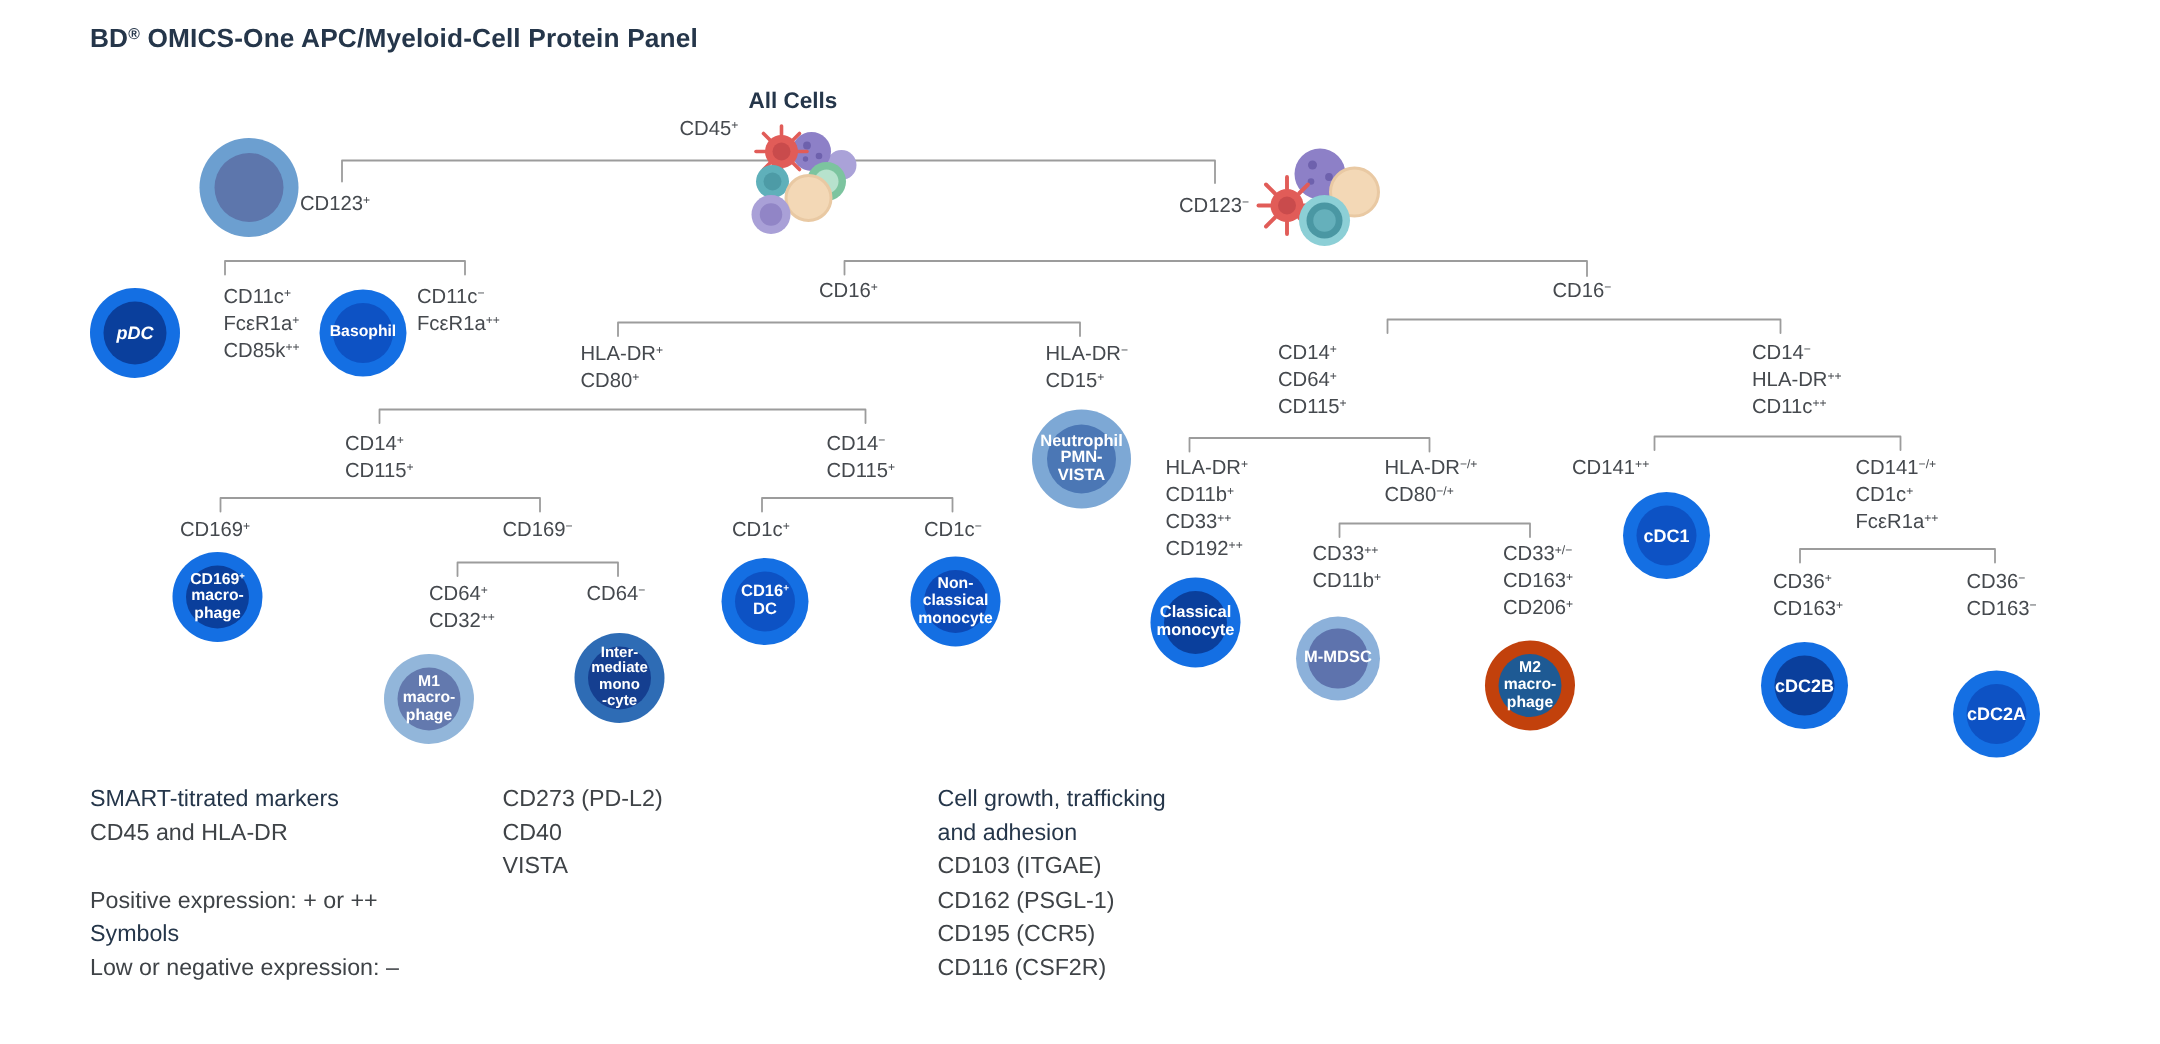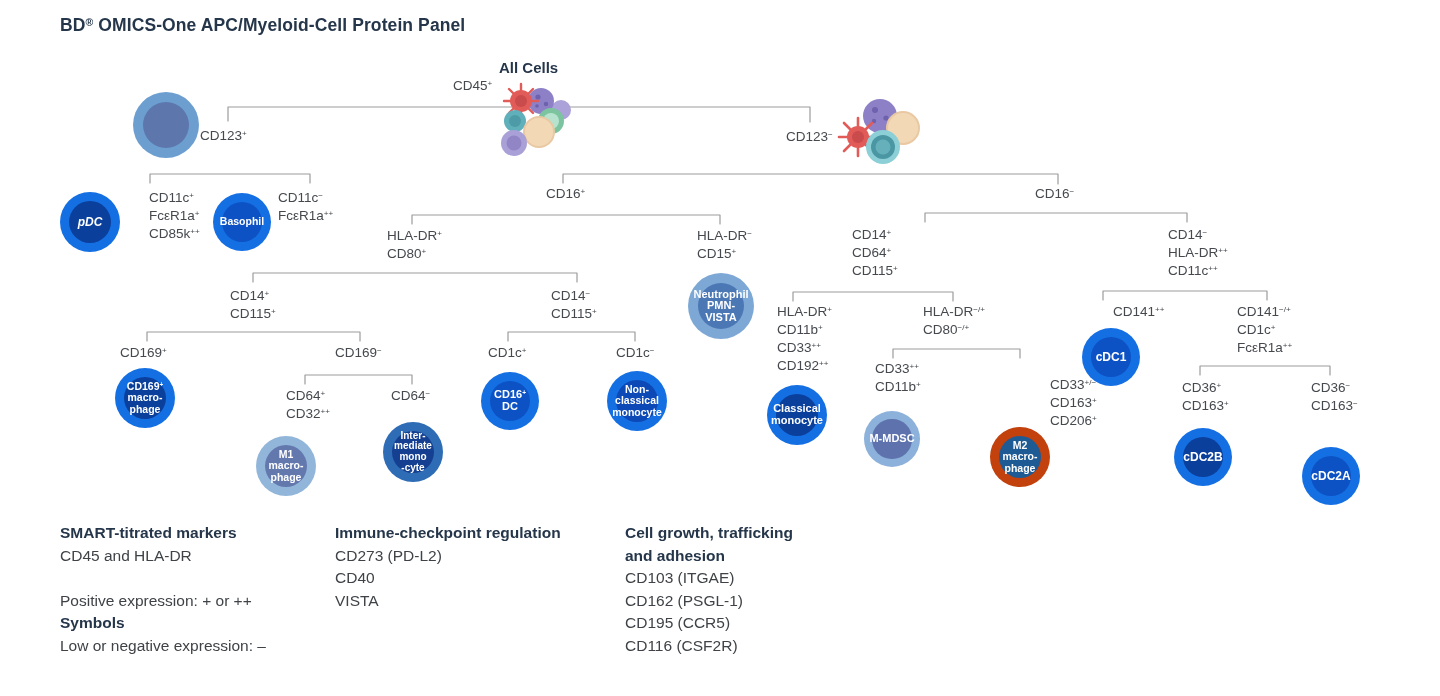--- a/index.html
+++ b/index.html
@@ -26,21 +26,21 @@
     position:absolute;border-radius:50%;display:flex;align-items:center;justify-content:center;
   }
   .cell-node .inner{position:absolute;border-radius:50%;}
   .cell-node .node-label{
     position:relative;z-index:2;color:#ffffff;font-weight:bold;text-align:center;
   }
   .svg-layer{position:absolute;left:0;top:0;z-index:0;}
   .html-layer-item{z-index:1;}
   .legend-col{position:absolute;white-space:nowrap;}
   .legend-line{height:22.5px;line-height:22.5px;font-size:15.5px;color:#3f4347;}
-  .legend-line.bold{font-weight:bold;color:#25364a;}
+  .legend-line.bold{font-weight:normal;color:#25364a;}
 </style>
 </head>
 <body>
 
 <div class="stage">
 
   <svg class="svg-layer" width="1440" height="696" viewBox="0 0 1440 696">
     <g stroke="#9c9c9c" stroke-width="1.2" fill="none" stroke-linejoin="round" stroke-linecap="round">
       <path d="M228 121 L228 107 L810 107 L810 122"></path>
       <path d="M150 183 L150 174 L310 174 L310 183"></path>
@@ -186,26 +186,26 @@
         <div class="mline">CD192<sup>++</sup></div>
       </div>
       <div class="marker-label html-layer-item" style="left: 923px; top: 303px;">
         <div class="mline">HLA-DR<sup>−/+</sup></div>
         <div class="mline">CD80<sup>−/+</sup></div>
       </div>
       <div class="marker-label html-layer-item" style="left: 875px; top: 360px;">
         <div class="mline">CD33<sup>++</sup></div>
         <div class="mline">CD11b<sup>+</sup></div>
       </div>
-      <div class="marker-label html-layer-item" style="left: 1002px; top: 376px; margin-left: 48px;">
+      <div class="marker-label html-layer-item" style="left: 1002px; top: 360px;">
         <div class="mline">CD33<sup>+/−</sup></div>
         <div class="mline">CD163<sup>+</sup></div>
         <div class="mline">CD206<sup>+</sup></div>
       </div>
-      <div class="marker-label html-layer-item" style="left: 1113px; top: 303px;">
+      <div class="marker-label html-layer-item" style="left: 1048px; top: 303px;">
         <div class="mline">CD141<sup>++</sup></div>
       </div>
       <div class="marker-label html-layer-item" style="left: 1237px; top: 303px;">
         <div class="mline">CD141<sup>−/+</sup></div>
         <div class="mline">CD1c<sup>+</sup></div>
         <div class="mline">FcεR1a<sup>++</sup></div>
       </div>
       <div class="marker-label html-layer-item" style="left: 1182px; top: 379px;">
         <div class="mline">CD36<sup>+</sup></div>
         <div class="mline">CD163<sup>+</sup></div>
@@ -320,21 +320,20 @@
   <div>
       <div class="legend-col html-layer-item" style="left: 60px; top: 522px;">
         <div class="legend-line bold">SMART-titrated markers</div>
         <div class="legend-line">CD45 and HLA-DR</div>
         <div class="legend-line"></div>
         <div class="legend-line">Positive expression: + or ++</div>
         <div class="legend-line bold">Symbols</div>
         <div class="legend-line">Low or negative expression: –</div>
       </div>
       <div class="legend-col html-layer-item" style="left: 335px; top: 522px;">
-        <div class="legend-line bold">Immune-checkpoint regulation</div>
         <div class="legend-line">CD273 (PD-L2)</div>
         <div class="legend-line">CD40</div>
         <div class="legend-line">VISTA</div>
       </div>
       <div class="legend-col html-layer-item" style="left: 625px; top: 522px;">
         <div class="legend-line bold">Cell growth, trafficking</div>
         <div class="legend-line bold">and adhesion</div>
         <div class="legend-line">CD103 (ITGAE)</div>
         <div class="legend-line">CD162 (PSGL-1)</div>
         <div class="legend-line">CD195 (CCR5)</div>

